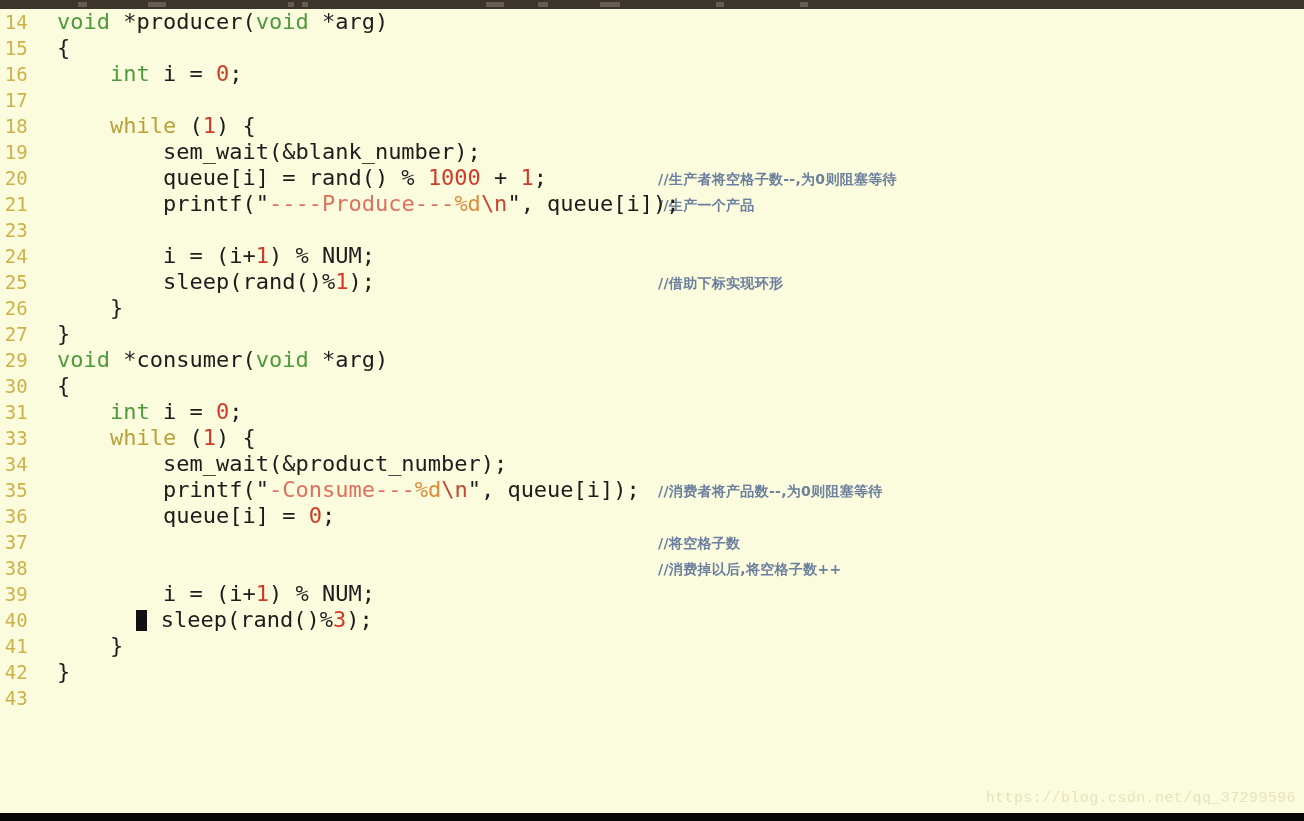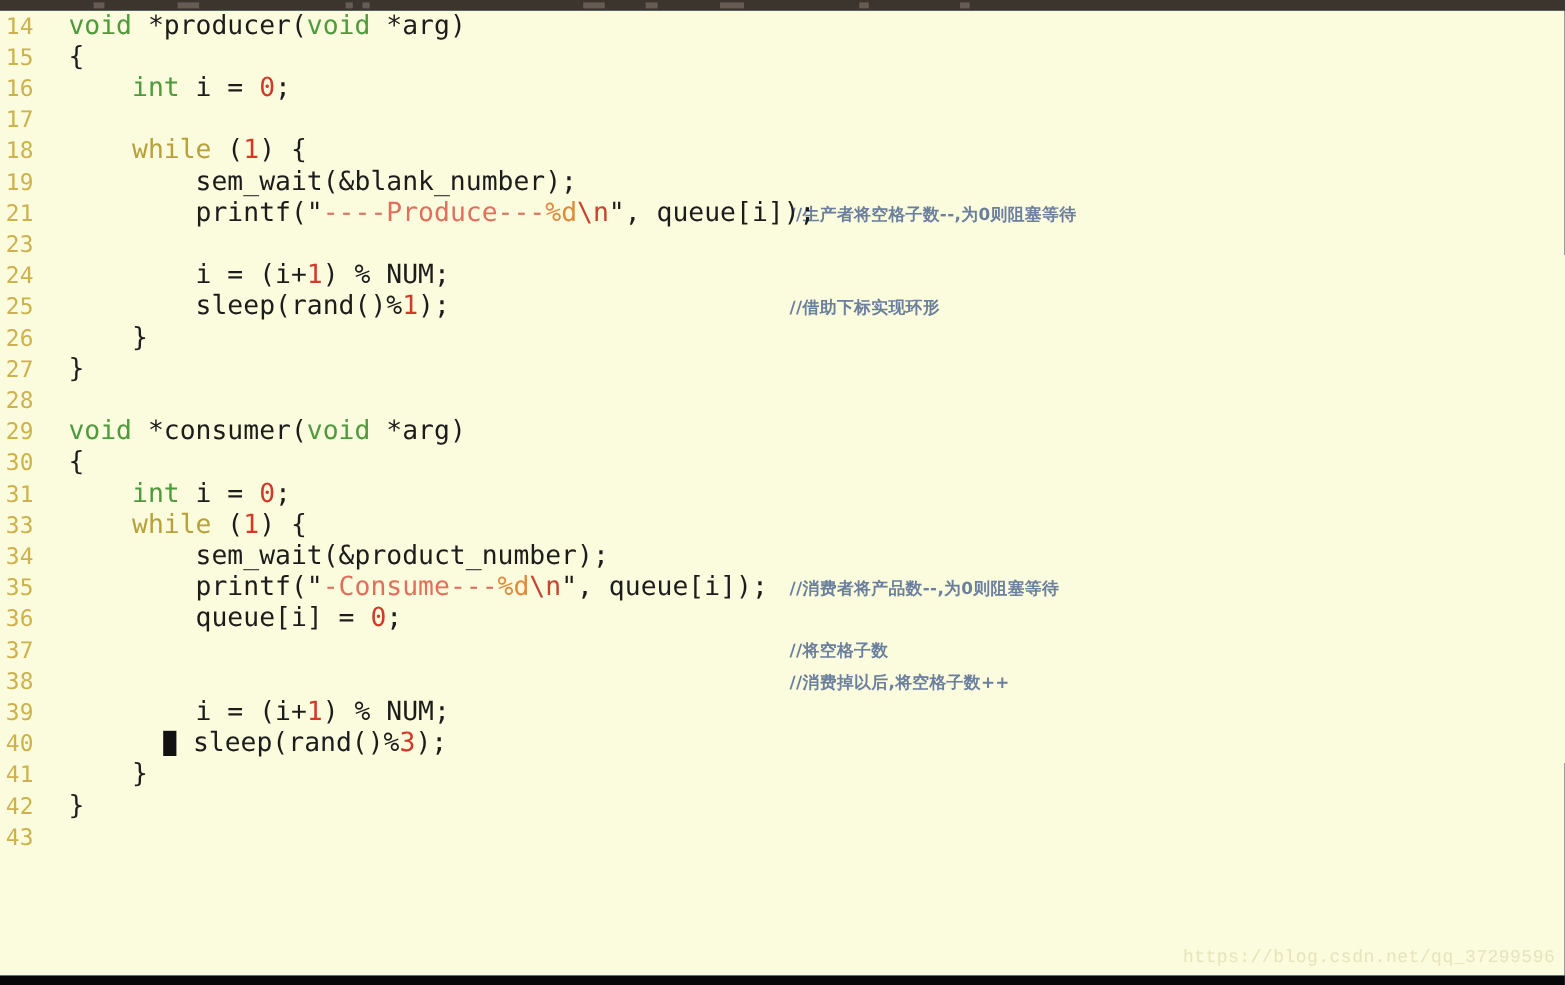--- a/index.html
+++ b/index.html
@@ -165,20 +165,25 @@
       <span class="code">    <span class="k-ctrl">while</span> (<span class="num">1</span>) {</span>
       <span class="cmt"></span>
     </div>
 
     <div class="row">
       <span class="lno">19</span>
       <span class="code">        sem_wait(&amp;blank_number);</span>
       <span class="cmt">//生产者将空格子数--,为0则阻塞等待</span>
     </div>
 
+    <div class="row">
+      <span class="lno">20</span>
+      <span class="code">        queue[i] = rand() % <span class="num">1000</span> + <span class="num">1</span>;</span>
+      <span class="cmt">//生产一个产品</span>
+    </div>
 
     <div class="row">
       <span class="lno">21</span>
       <span class="code">        printf(<span class="punct">"</span><span class="str">----Produce---</span><span class="fmt">%d</span><span class="esc">\n</span><span class="punct">"</span>, queue[i]);</span>
       <span class="cmt"></span>
     </div>
 
 
     <div class="row">
       <span class="lno">23</span>
@@ -203,25 +208,20 @@
       <span class="code">    }</span>
       <span class="cmt"></span>
     </div>
 
     <div class="row">
       <span class="lno">27</span>
       <span class="code">}</span>
       <span class="cmt"></span>
     </div>
 
-    <div class="row">
-      <span class="lno">28</span>
-      <span class="code"> </span>
-      <span class="cmt"></span>
-    </div>
 
     <div class="row">
       <span class="lno">29</span>
       <span class="code"><span class="k-type">void</span> *consumer(<span class="k-type">void</span> *arg)</span>
       <span class="cmt"></span>
     </div>
 
     <div class="row">
       <span class="lno">30</span>
       <span class="code">{</span>

